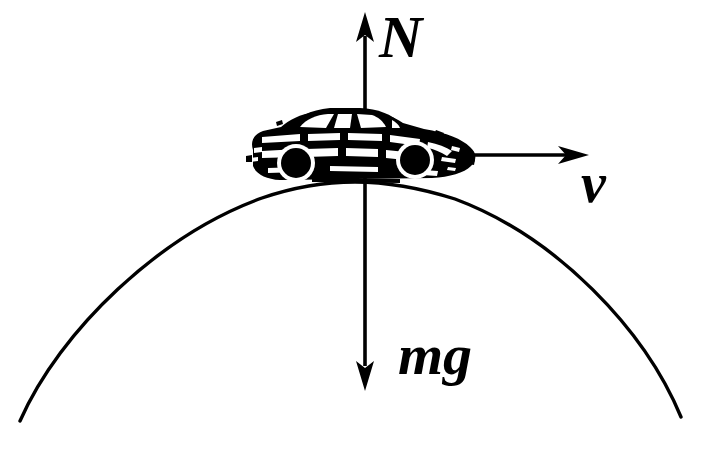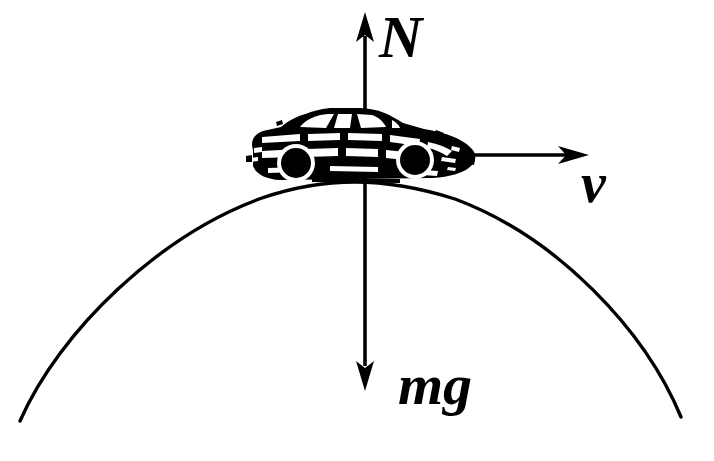--- a/index.html
+++ b/index.html
@@ -41,21 +41,21 @@
     top: 7px;
     font-size: 60px;
   }
   #label-v {
     left: 581px;
     top: 155px;
     font-size: 56px;
   }
   #label-mg {
     left: 398px;
-    top: 356px;
+    top: 326px;
     font-size: 58px;
   }
 </style>
 </head>
 <body>
 
 <div id="diagram-root">
 
   <svg id="diagram-svg" viewBox="0 0 714 461" xmlns="http://www.w3.org/2000/svg">
 

